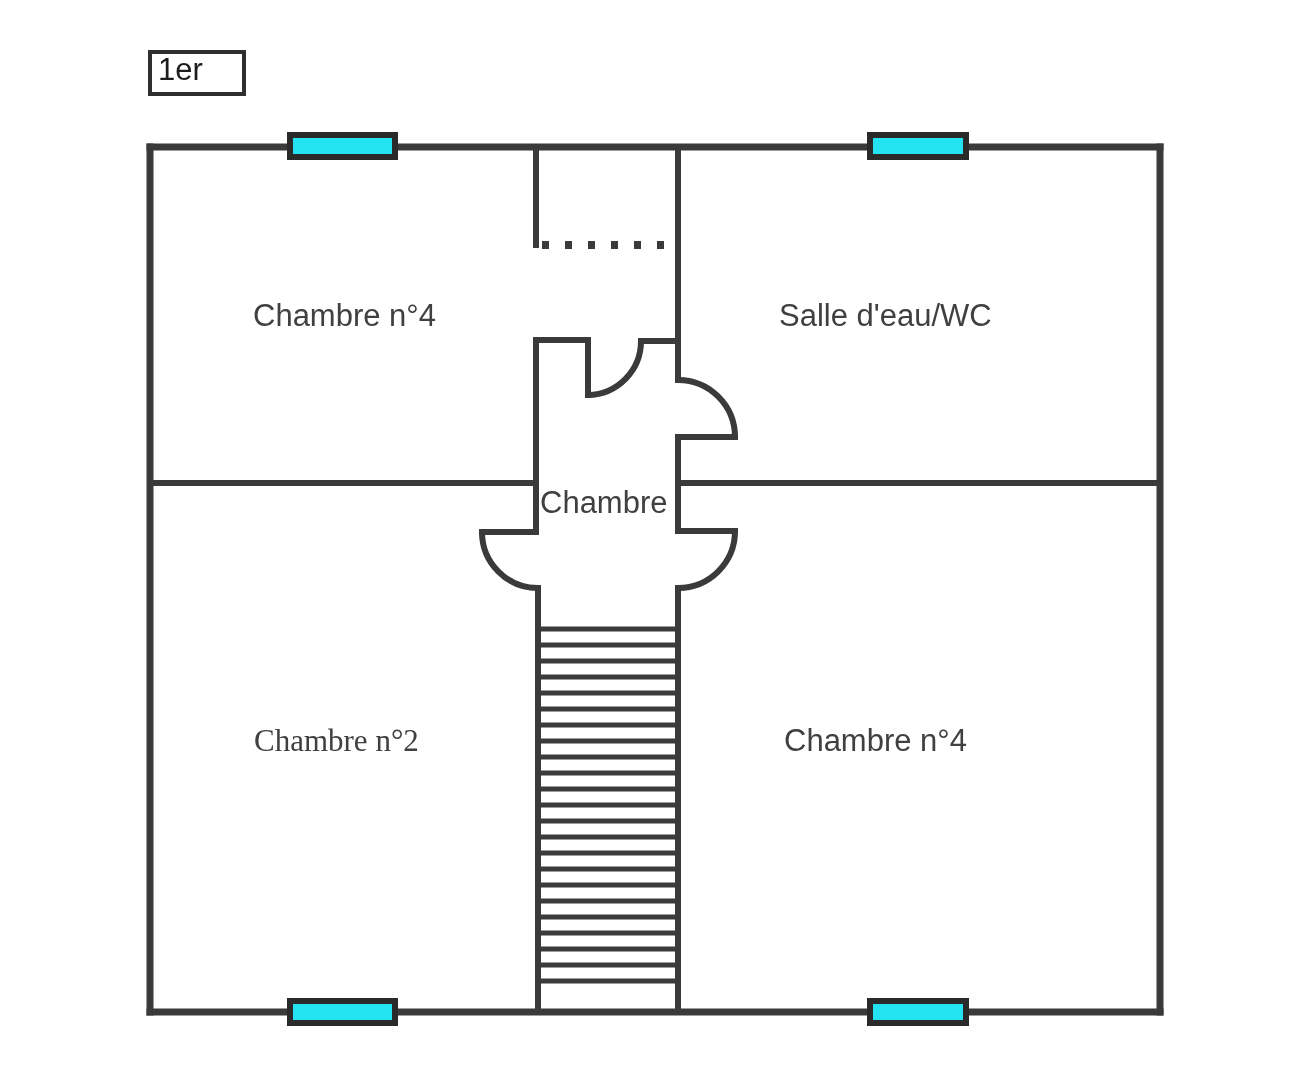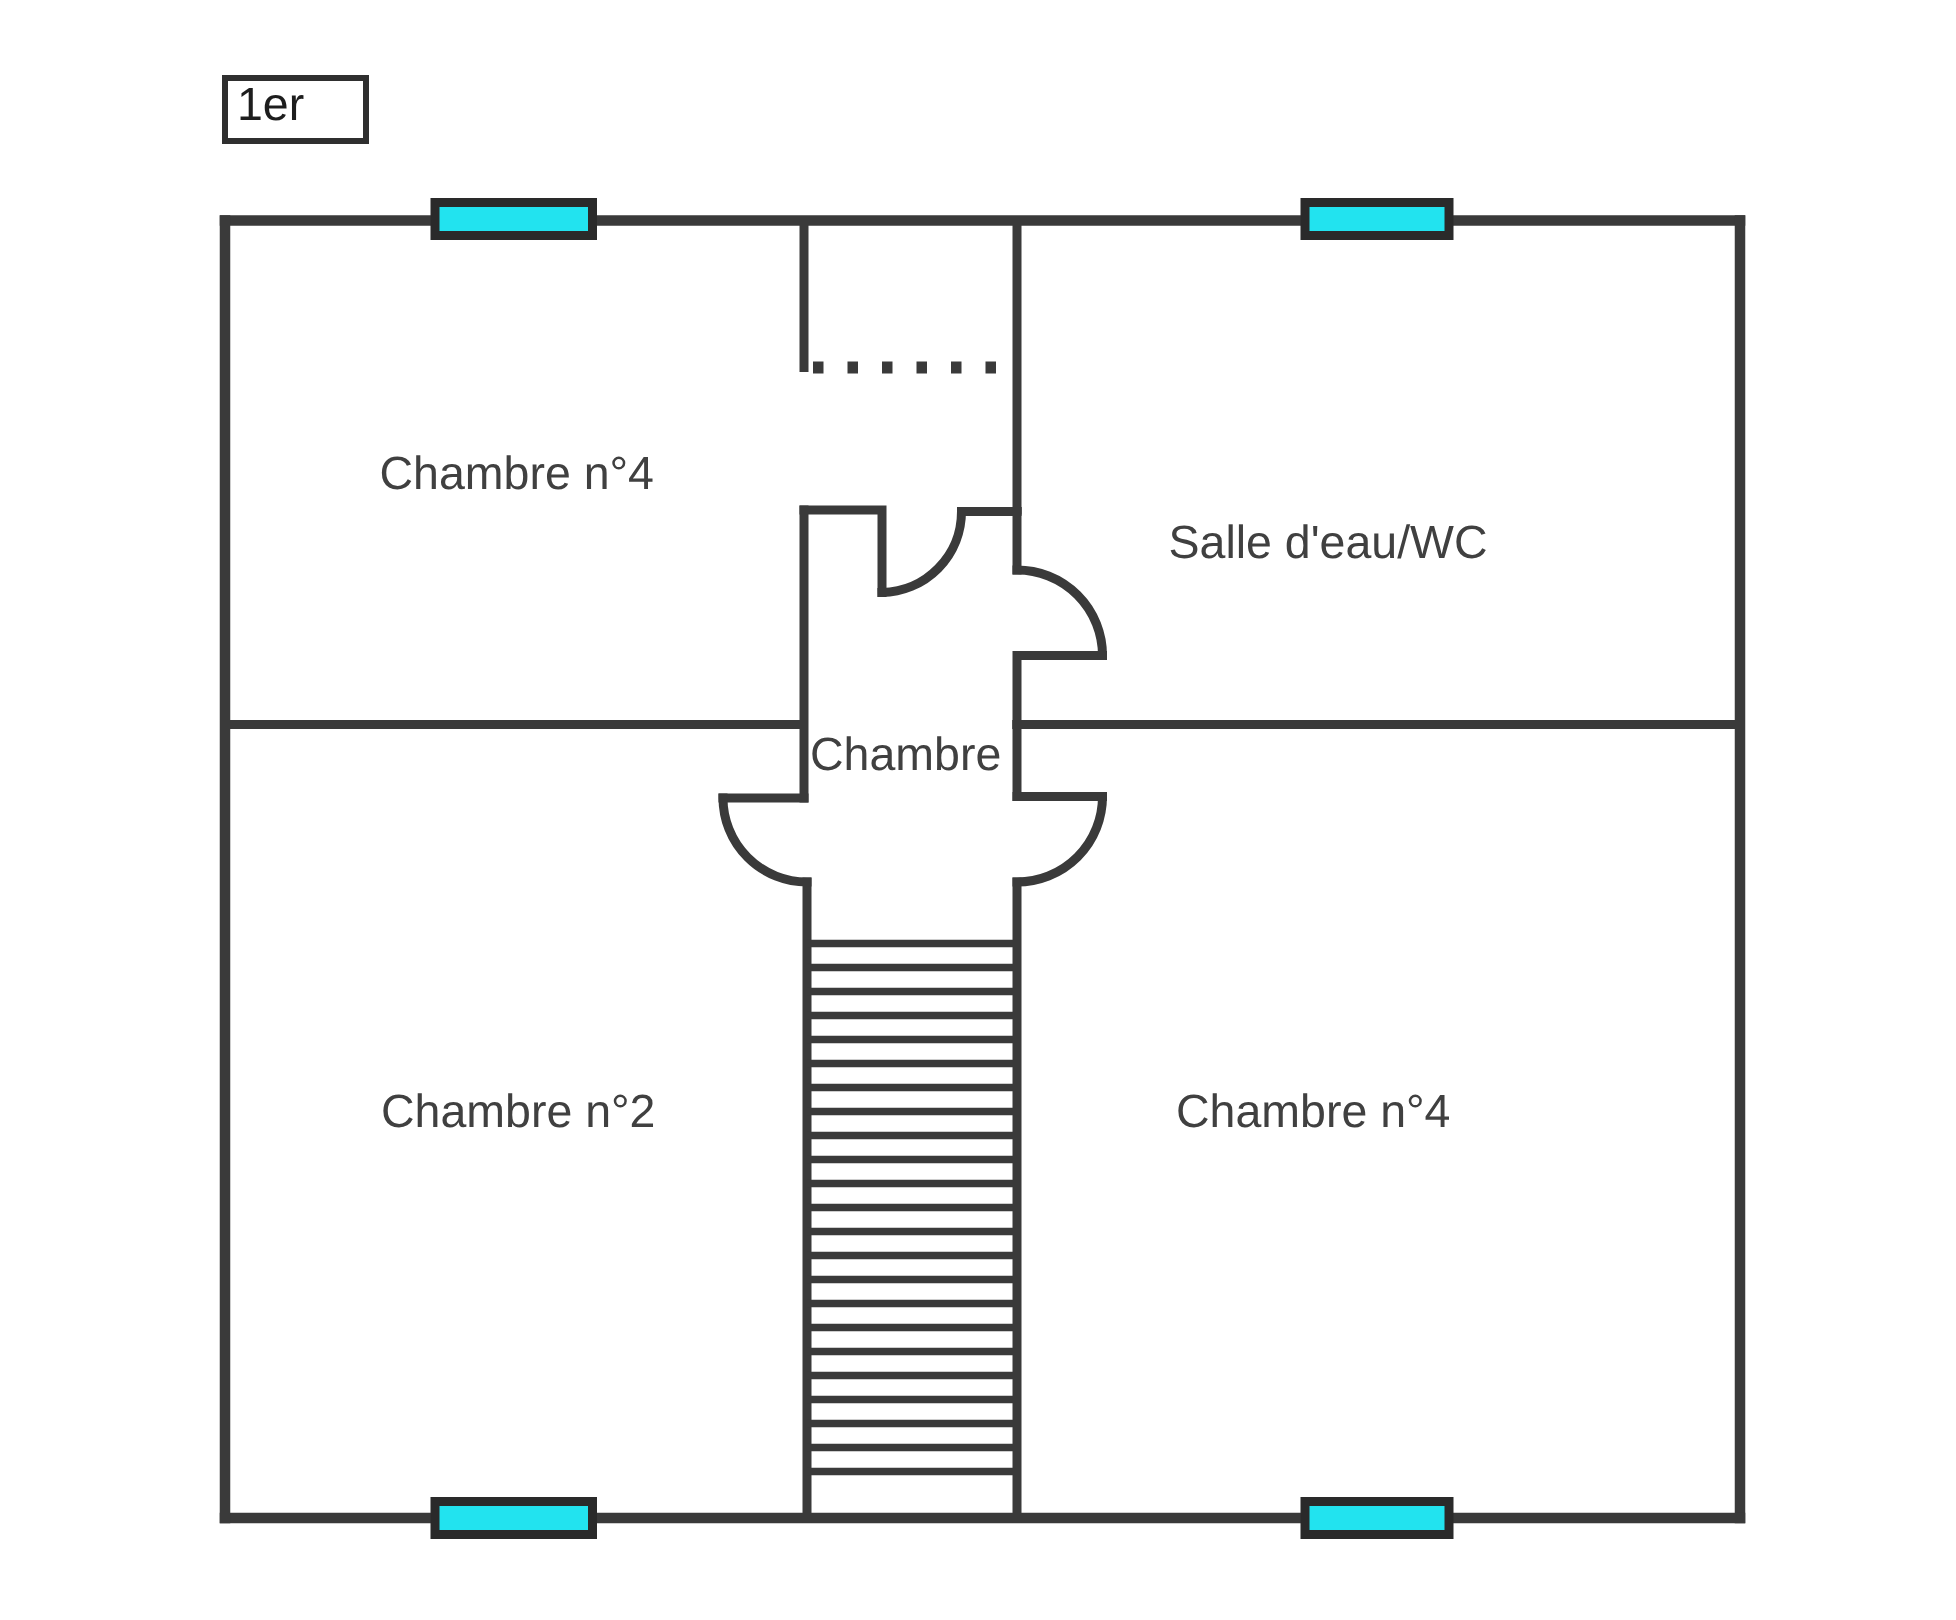--- a/index.html
+++ b/index.html
@@ -48,23 +48,23 @@
   }
   .room-label {
     position: absolute;
     font-size: 31px;
     color: #404040;
     white-space: nowrap;
     line-height: 1;
     text-align: center;
   }
   .room-label.c4-top   { left: 253px; top: 300px; }
-  .room-label.sdb      { left: 779px; top: 300px; margin-top: 46px; }
+  .room-label.sdb      { left: 779px; top: 300px; }
   .room-label.pallier  { left: 540px; top: 487px; }
-  .room-label.c2       { left: 254px; top: 725px; }
+  .room-label.c2       { left: 254px; top: 725px; font-family: Liberation Serif, serif; }
   .room-label.c4-bot   { left: 784px; top: 725px; }
 </style>
 </head>
 <body>
 
 <div id="plan-root">
 
   <svg id="floorplan-svg" viewBox="0 0 1304 1080">
 
     <g fill="none" stroke="#3a3a3a" stroke-width="7" stroke-linecap="square">

